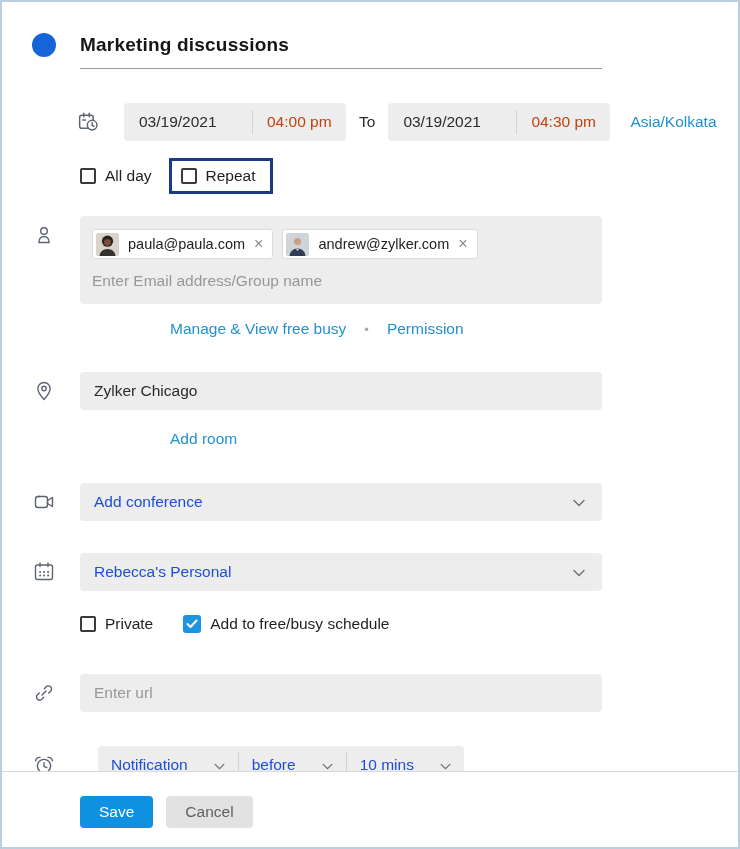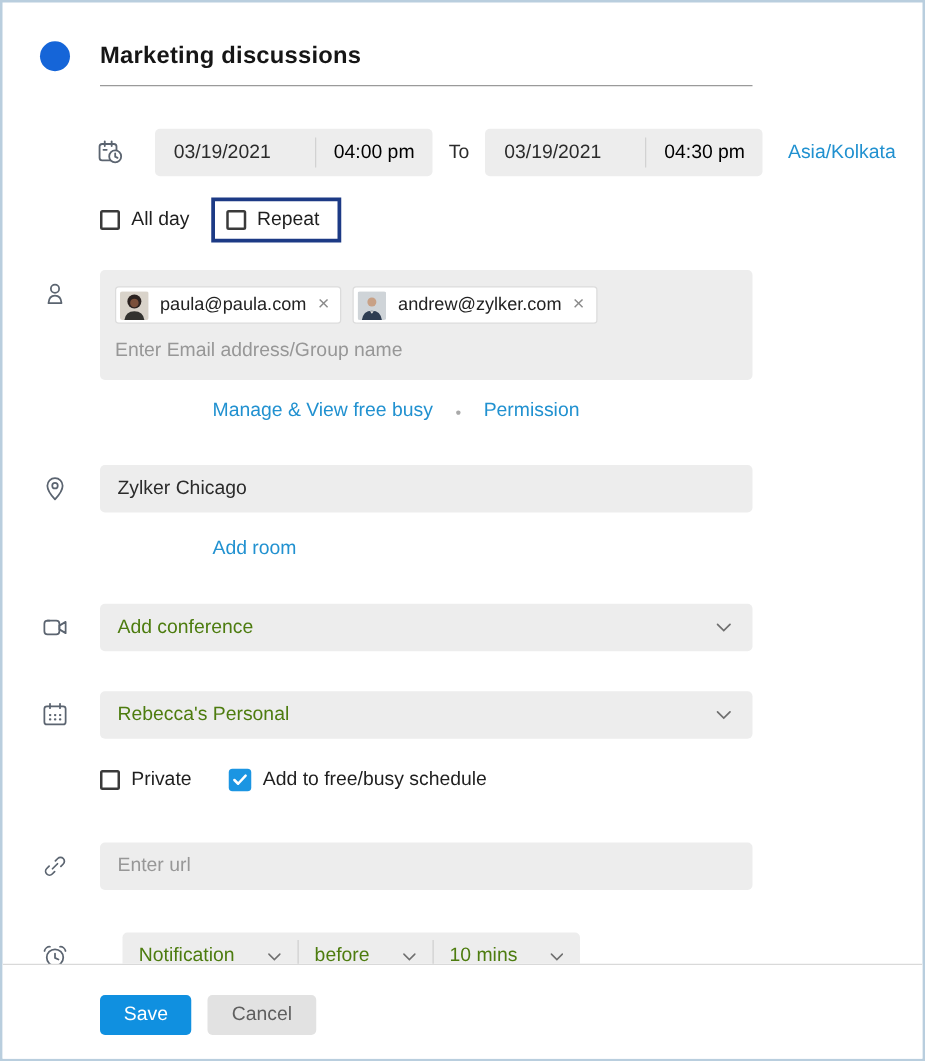--- a/index.html
+++ b/index.html
@@ -24,21 +24,21 @@
   .event-dot { width: 24px; height: 24px; border-radius: 50%; background: #1565d8; margin-left: 30px; }
   .event-title { margin-left: 24px; font-size: 19px; font-weight: bold; color: #161616; letter-spacing: .2px; }
   .title-underline { width: 522px; margin: 11px 0 0 78px; border-bottom: 1px solid #9a9a9a; }
 
   
   .dt-row { margin-top: 34px; padding-left: 44px; }
   .dt-content { display: flex; align-items: center; }
   .field-group { display: inline-flex; align-items: center; background: #ededed; border-radius: 4px; height: 38px; }
   .dt-date { width: 128px; padding-left: 15px; font-size: 15.5px; color: #2b2b2b; }
   .dt-sep { width: 1px; height: 24px; background: #d2d2d2; }
-  .dt-time { width: 93px; padding-left: 14px; font-size: 15.5px; color: #000000; }
+  .dt-time { width: 93px; padding-left: 14px; font-size: 15.5px; color: #c2410c; }
   .to-label { margin: 0 13px; font-size: 15.5px; color: #2b2b2b; }
   .tz-link { margin-left: 20px; font-size: 15.5px; color: #2191d0; cursor: pointer; text-decoration: none; }
 
   
   .cb-row { display: flex; align-items: center; margin: 17px 0 0 78px; }
   .cb { display: inline-flex; align-items: center; cursor: pointer; }
   .cb-box { width: 16px; height: 16px; border: 2px solid #3a3a3a; border-radius: 2px; background: #fff; flex: 0 0 16px; }
   .cb-box.checked { width: 18px; height: 18px; border: none; border-radius: 3px; background: #1b95e2;
                     display: inline-flex; align-items: center; justify-content: center; flex-basis: 18px; }
   .cb-label { margin-left: 9px; font-size: 15.5px; color: #1f1f1f; }
@@ -66,21 +66,21 @@
                 padding-left: 14px; font-size: 15.5px; color: #2b2b2b; font-family: inherit; outline: none; }
   .gray-input::placeholder { color: #979797; }
   .loc-row { margin-top: 34px; }
   .add-room { display: inline-block; margin: 20px 0 0 90px; font-size: 15.5px; }
 
   
   .sel-row { margin-top: 35px; }
   .sel-row2 { margin-top: 32px; }
   .select-box { width: 522px; height: 38px; background: #ededed; border-radius: 4px; display: flex;
                 align-items: center; justify-content: space-between; padding: 0 17px 0 14px; cursor: pointer; }
-  .select-label { font-size: 15.5px; color: #4d7c0f; }
+  .select-label { font-size: 15.5px; color: #1d4ed8; }
   .chev { color: #6f6f6f; }
 
   .cb-row2 { display: flex; align-items: center; margin: 24px 0 0 78px; }
   .gap30 { width: 30px; }
 
   .url-row { margin-top: 41px; }
 
   
   .notif-row { margin-top: 34px; gap: 18px; }
   .notif-box { display: inline-flex; align-items: center; background: #ededed; border-radius: 4px 4px 0 0; height: 38px; }

